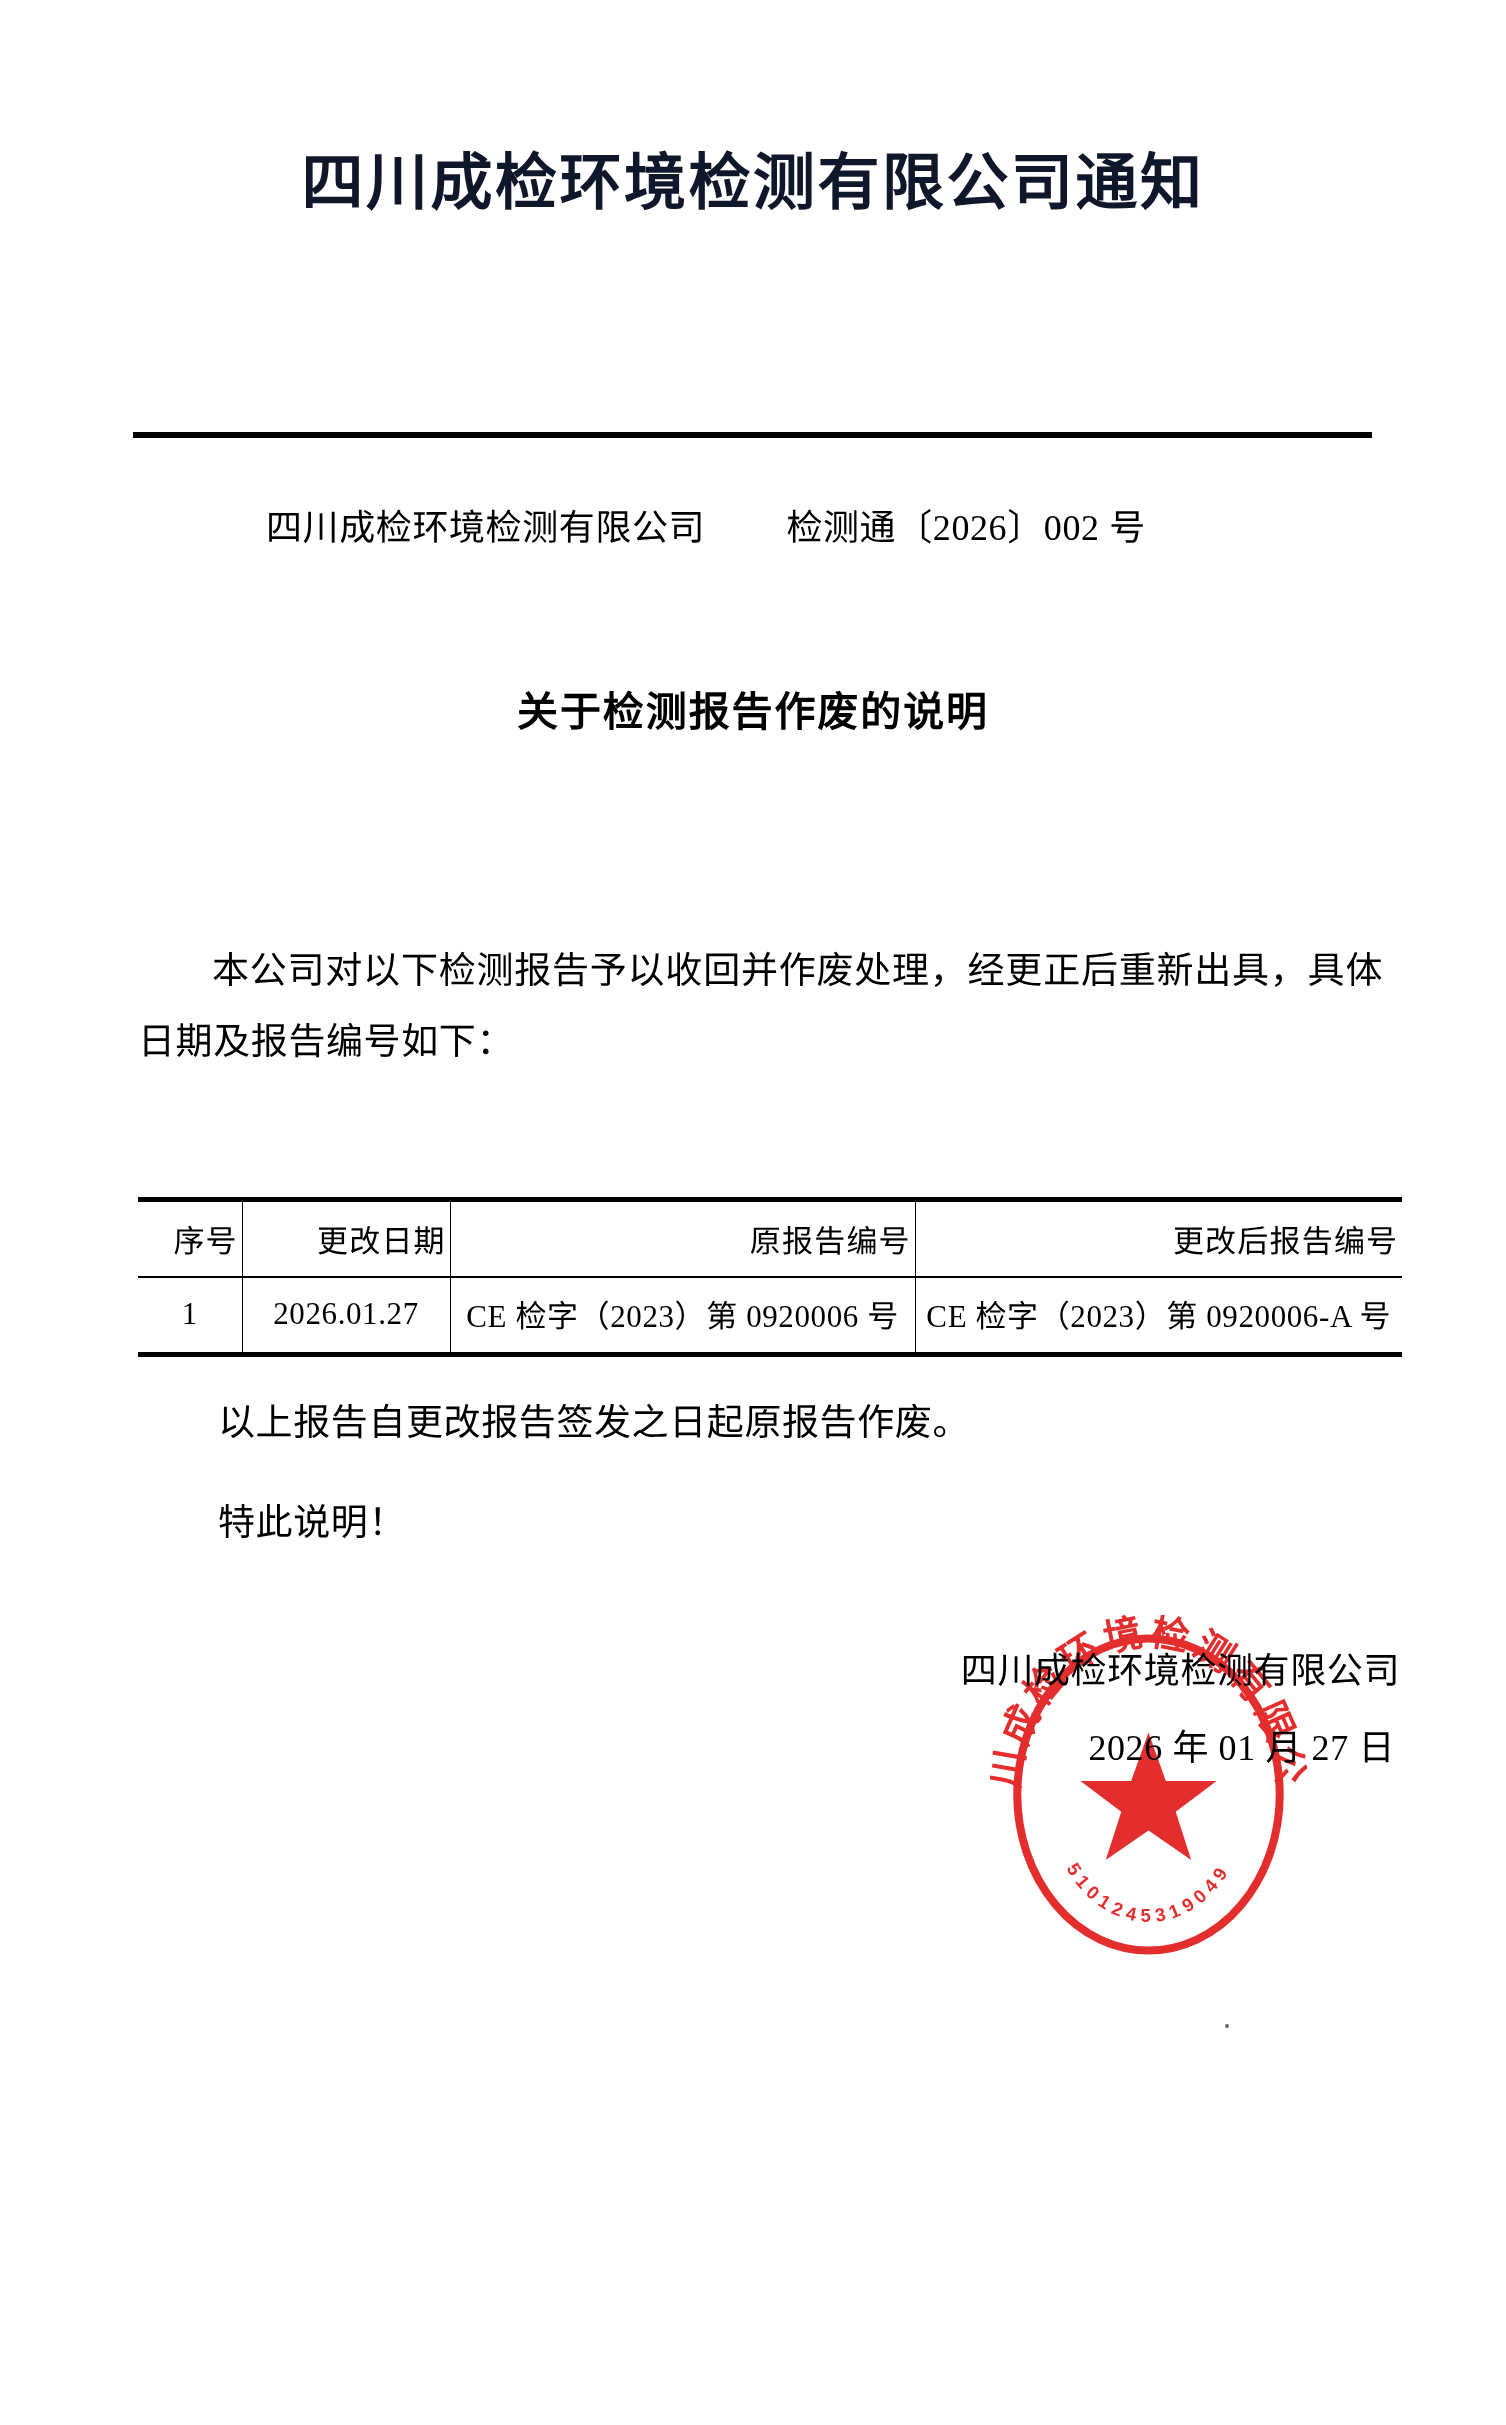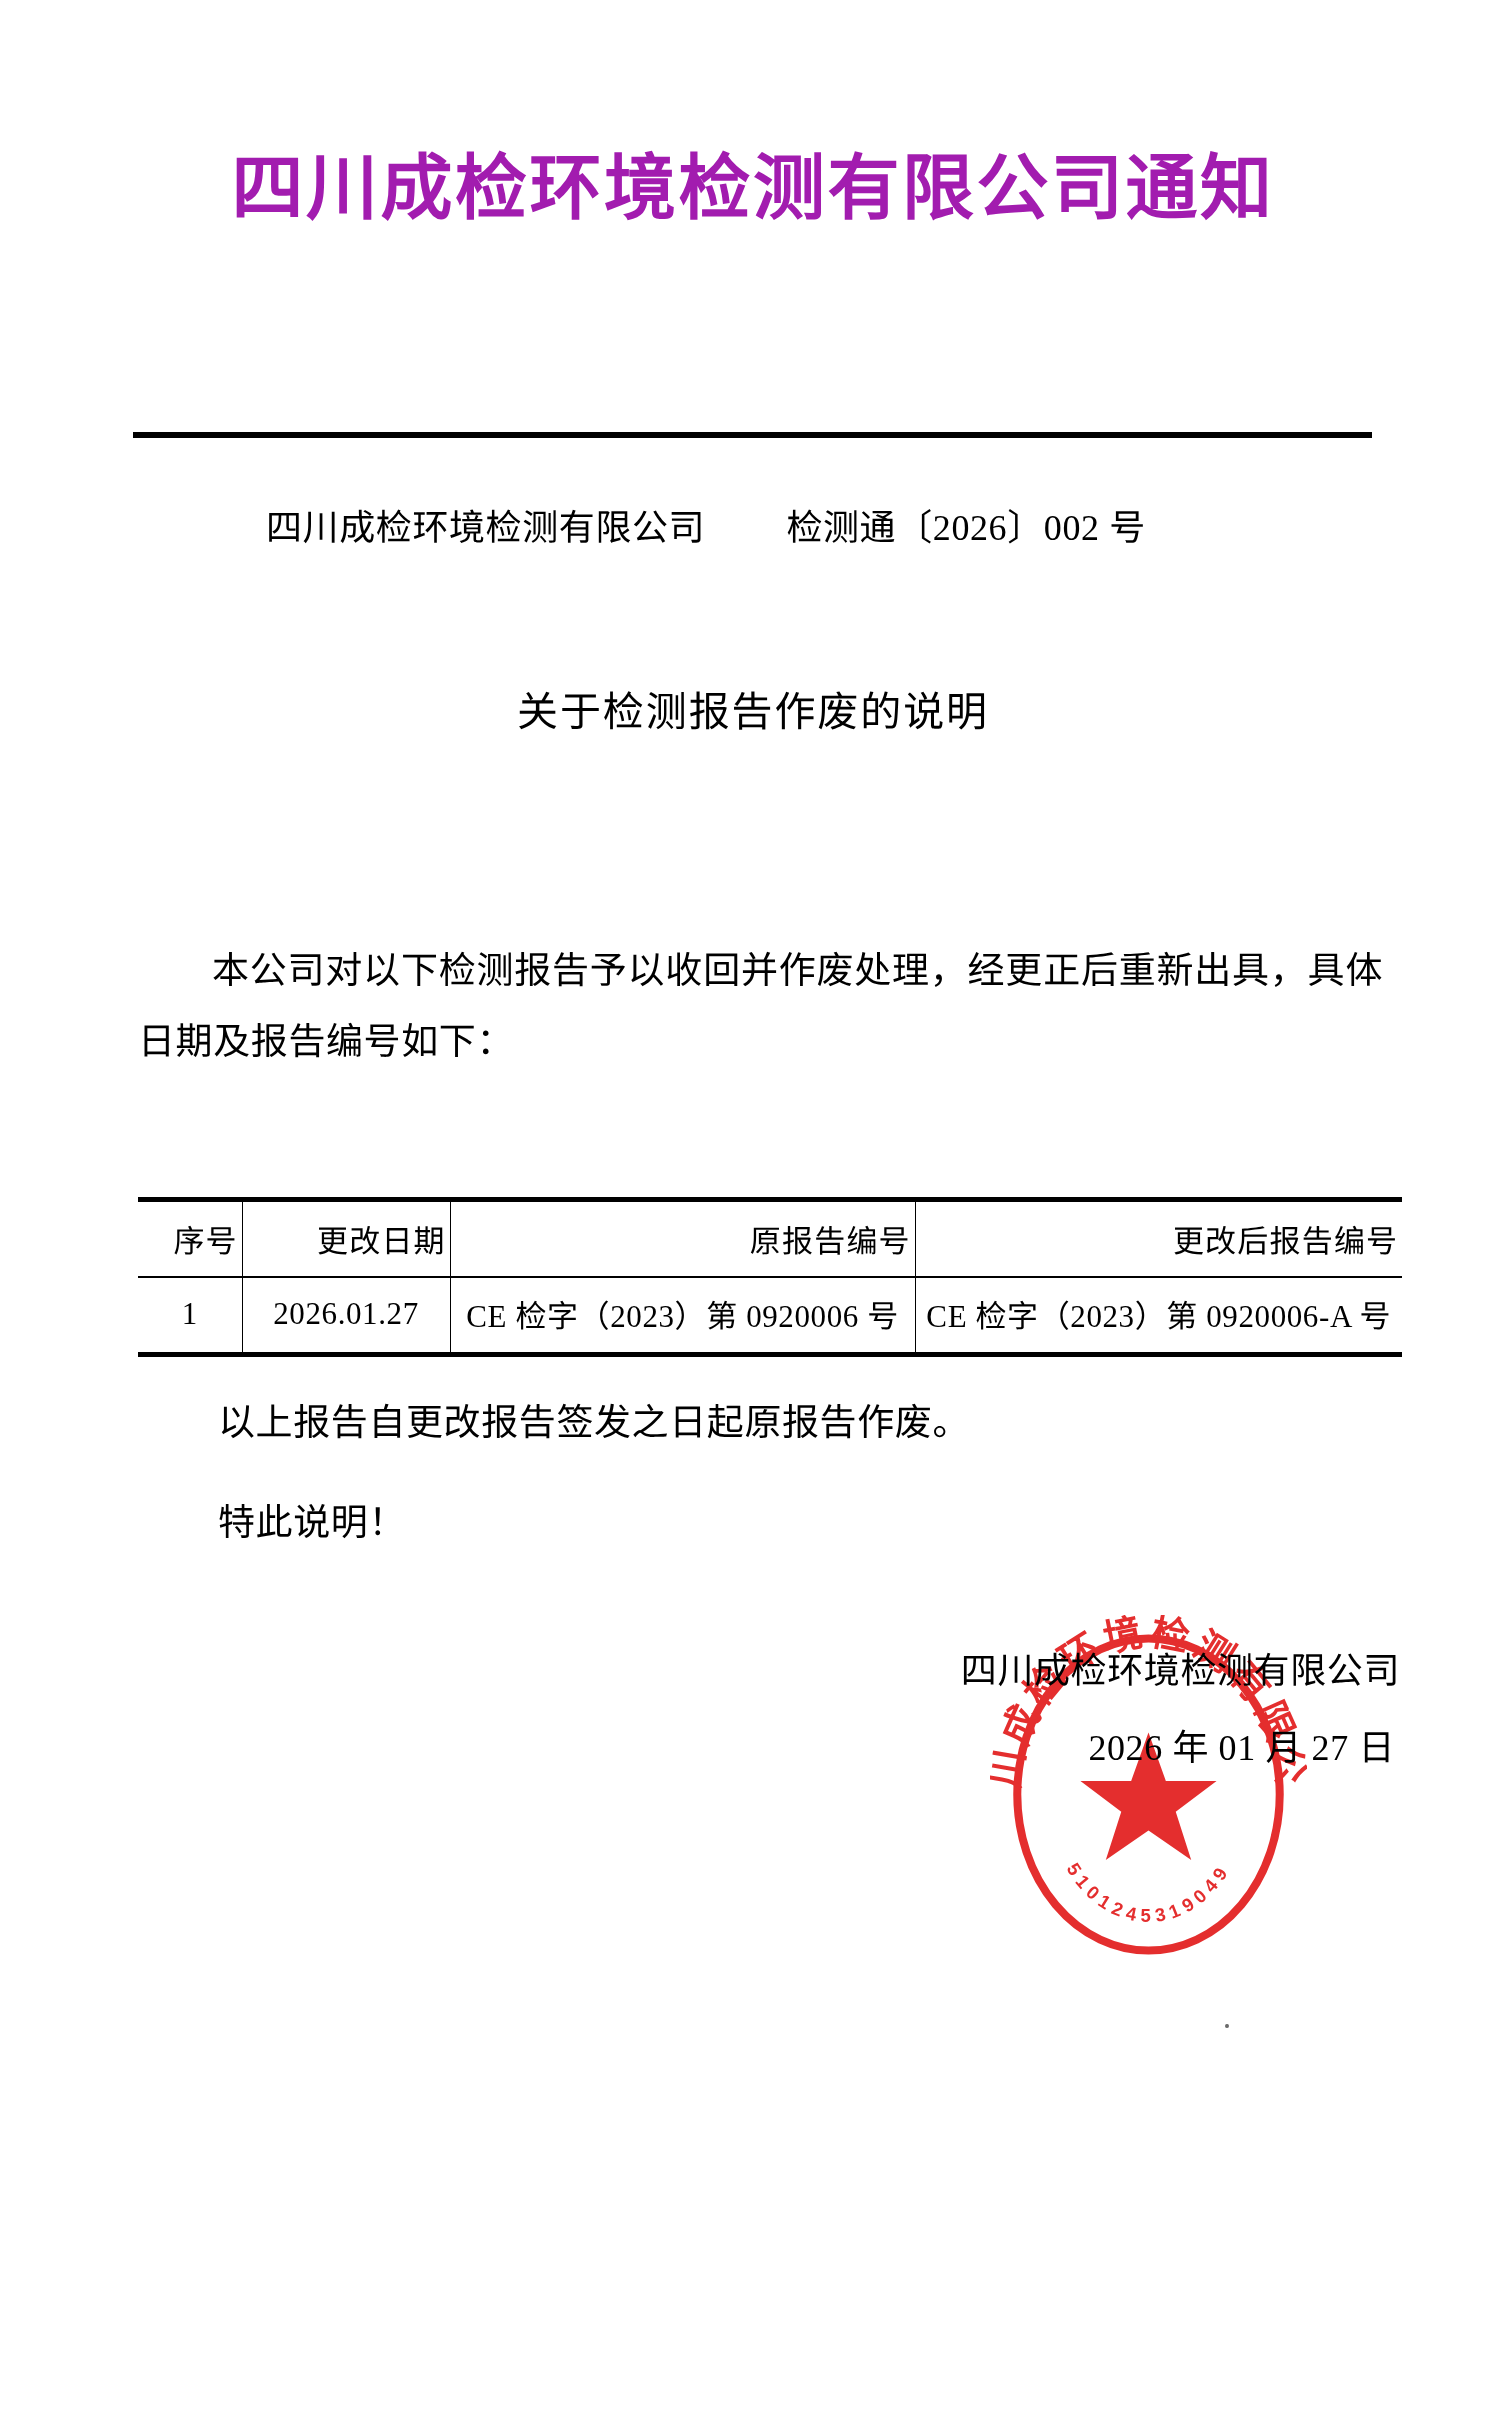--- a/index.html
+++ b/index.html
@@ -25,25 +25,25 @@
   
   .masthead {
     position: absolute;
     left: 0;
     top: 149px;
     width: 1506px;
     text-align: center;
   }
   .masthead-title {
     font-family: "Liberation Serif", "DejaVu Serif", serif;
-    font-size: 72px;
+    font-size: 62px;
     line-height: 1.12;
     font-weight: 700;
     letter-spacing: 2.5px;
-    color: #a21caf;
+    color: #0f172a;
     white-space: nowrap;
   }
 
   .masthead-rule {
     position: absolute;
     left: 133px;
     top: 432px;
     width: 1239px;
     height: 5.6px;
     background: #000000;
@@ -65,21 +65,21 @@
   }
 
   
   .subject {
     position: absolute;
     left: 0;
     top: 678px;
     width: 1506px;
     text-align: center;
     font-size: 41px;
-    font-weight: 400;
+    font-weight: 700;
     letter-spacing: 1.9px;
   }
 
   
   .body-para {
     position: absolute;
     left: 138px;
     top: 935px;
     width: 1245px;
     font-size: 37px;

